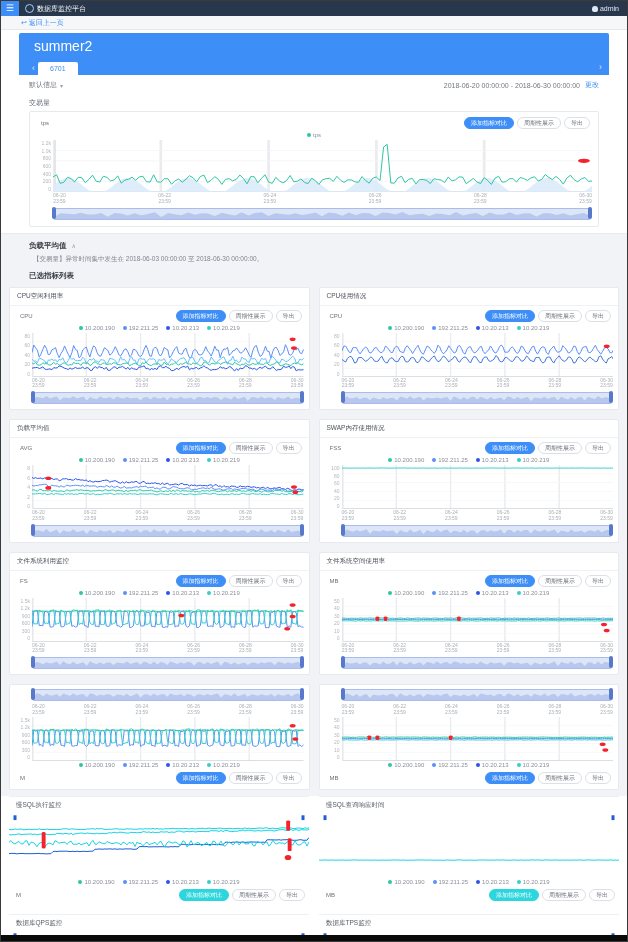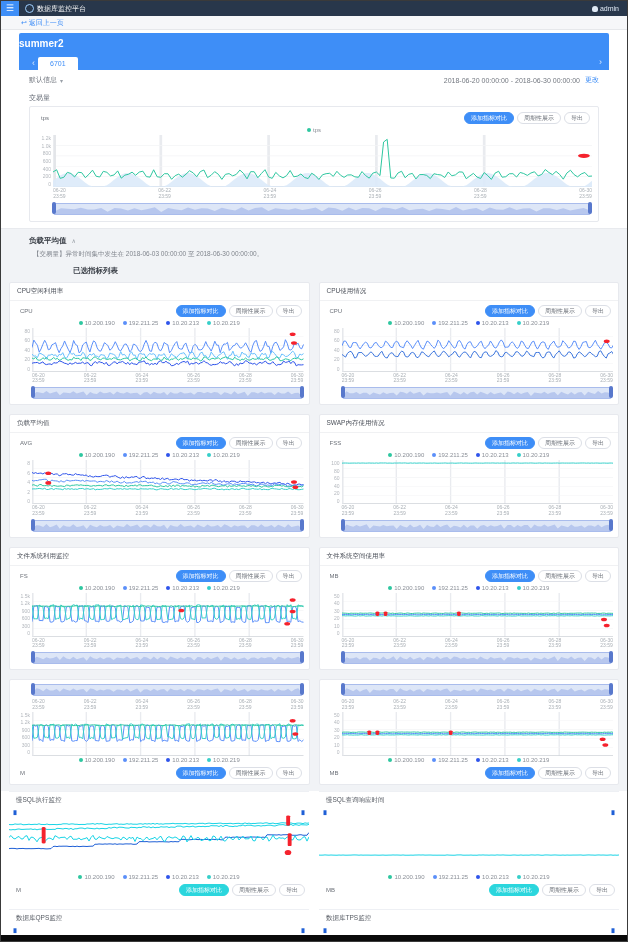--- a/index.html
+++ b/index.html
@@ -12,40 +12,40 @@
           text-align:center;cursor:pointer;}
   .logo{display:flex;align-items:center;color:#fff;font-size:7px;margin-left:6px;gap:3px;}
   .logo-ring{width:7px;height:7px;border:1.5px solid #9fd0ff;border-radius:50%;}
   .nav-user{margin-left:auto;margin-right:8px;color:#dfe9f5;font-size:7px;display:flex;align-items:center;gap:2px;cursor:pointer;}
   .user-ico{width:6px;height:6px;background:#dfe9f5;border-radius:50% 50% 35% 35%;}
   
   .crumb{height:13px;background:#f6f7f9;border-bottom:1px solid #e6e8eb;display:flex;align-items:center;padding-left:20px;}
   .crumb a{color:#3e8ef7;font-size:7px;text-decoration:none;cursor:pointer;}
   
   .ipanel{margin:3px 18px 0;background:#3e8ef7;border-radius:2px 2px 0 0;}
-  .ipanel .iname{color:#fff;font-weight:bold;font-size:10px;padding:5px 0 3px;}
+  .ipanel .iname{color:#fff;font-weight:normal;font-size:14px;padding:5px 15px 3px;}
   .tabrow{display:flex;align-items:flex-end;position:relative;padding:2px 0 0 10px;height:16px;}
   .tab-arrow{color:#d8e8fd;font-size:9px;line-height:14px;padding:0 3px;cursor:pointer;}
   .tab-arrow.right{position:absolute;right:4px;bottom:1px;}
   .tab{background:#fff;color:#3e8ef7;font-size:7px;padding:3px 12px;border-radius:2px 2px 0 0;cursor:pointer;}
   
   .inforow{display:flex;align-items:center;padding:5px 28px 4px;font-size:7px;color:#737880;}
   .caret{font-size:6px;color:#9aa0a8;margin-left:3px;}
   .inforow .range{margin-left:auto;color:#737880;}
   .inforow .chg{color:#3e8ef7;margin-left:5px;cursor:pointer;}
   
   .sec-top{background:#fff;padding-bottom:6px;}
   .sec-label{font-size:7px;color:#5f6570;padding:4px 28px 3px;}
   .bigcard{margin:0 28px;border:1px solid #e7e9ee;border-radius:2px;padding:3px 6px 4px;background:#fff;}
   .sec-gray{background:#f1f3f6;border-top:1px solid #e8eaee;padding-bottom:6px;}
   .diag{padding:7px 28px 0;}
   .diag-title{font-size:7.5px;font-weight:bold;color:#3a3f47;}
   .diag-title .col{font-weight:normal;color:#9aa0a8;font-size:6px;margin-left:3px;}
   .diag-text{font-size:6.5px;color:#80858d;padding:4px 0 2px 4px;}
-  .list-title{font-size:7.5px;font-weight:bold;color:#3a3f47;padding:5px 28px 4px;margin-left:44px;}
+  .list-title{font-size:7.5px;font-weight:bold;color:#3a3f47;padding:5px 28px 4px;}
   .grid{display:grid;grid-template-columns:1fr 1fr;gap:9px;padding:2px 8px 0;}
   
   .card{background:#fff;border:1px solid #e7e9ee;border-radius:2px;overflow:hidden;}
   .card-title{font-size:6.5px;color:#4c515a;padding:4px 7px;border-bottom:1px solid #f0f1f3;}
   .card-body{padding:2px 5px 3px;}
   .card-head{display:flex;align-items:center;padding:2px 2px;}
   .sub{font-size:6px;color:#6d727a;margin-left:3px;}
   .btns{margin-left:auto;display:flex;align-items:center;gap:3px;}
   .pill{font-size:6px;line-height:1;padding:2px 6px;border-radius:8px;border:1px solid #dcdfe6;background:#fff;color:#6d727a;cursor:pointer;font-family:inherit;}
   .pill.blue{background:#3e8ef7;border-color:#3e8ef7;color:#fff;}

